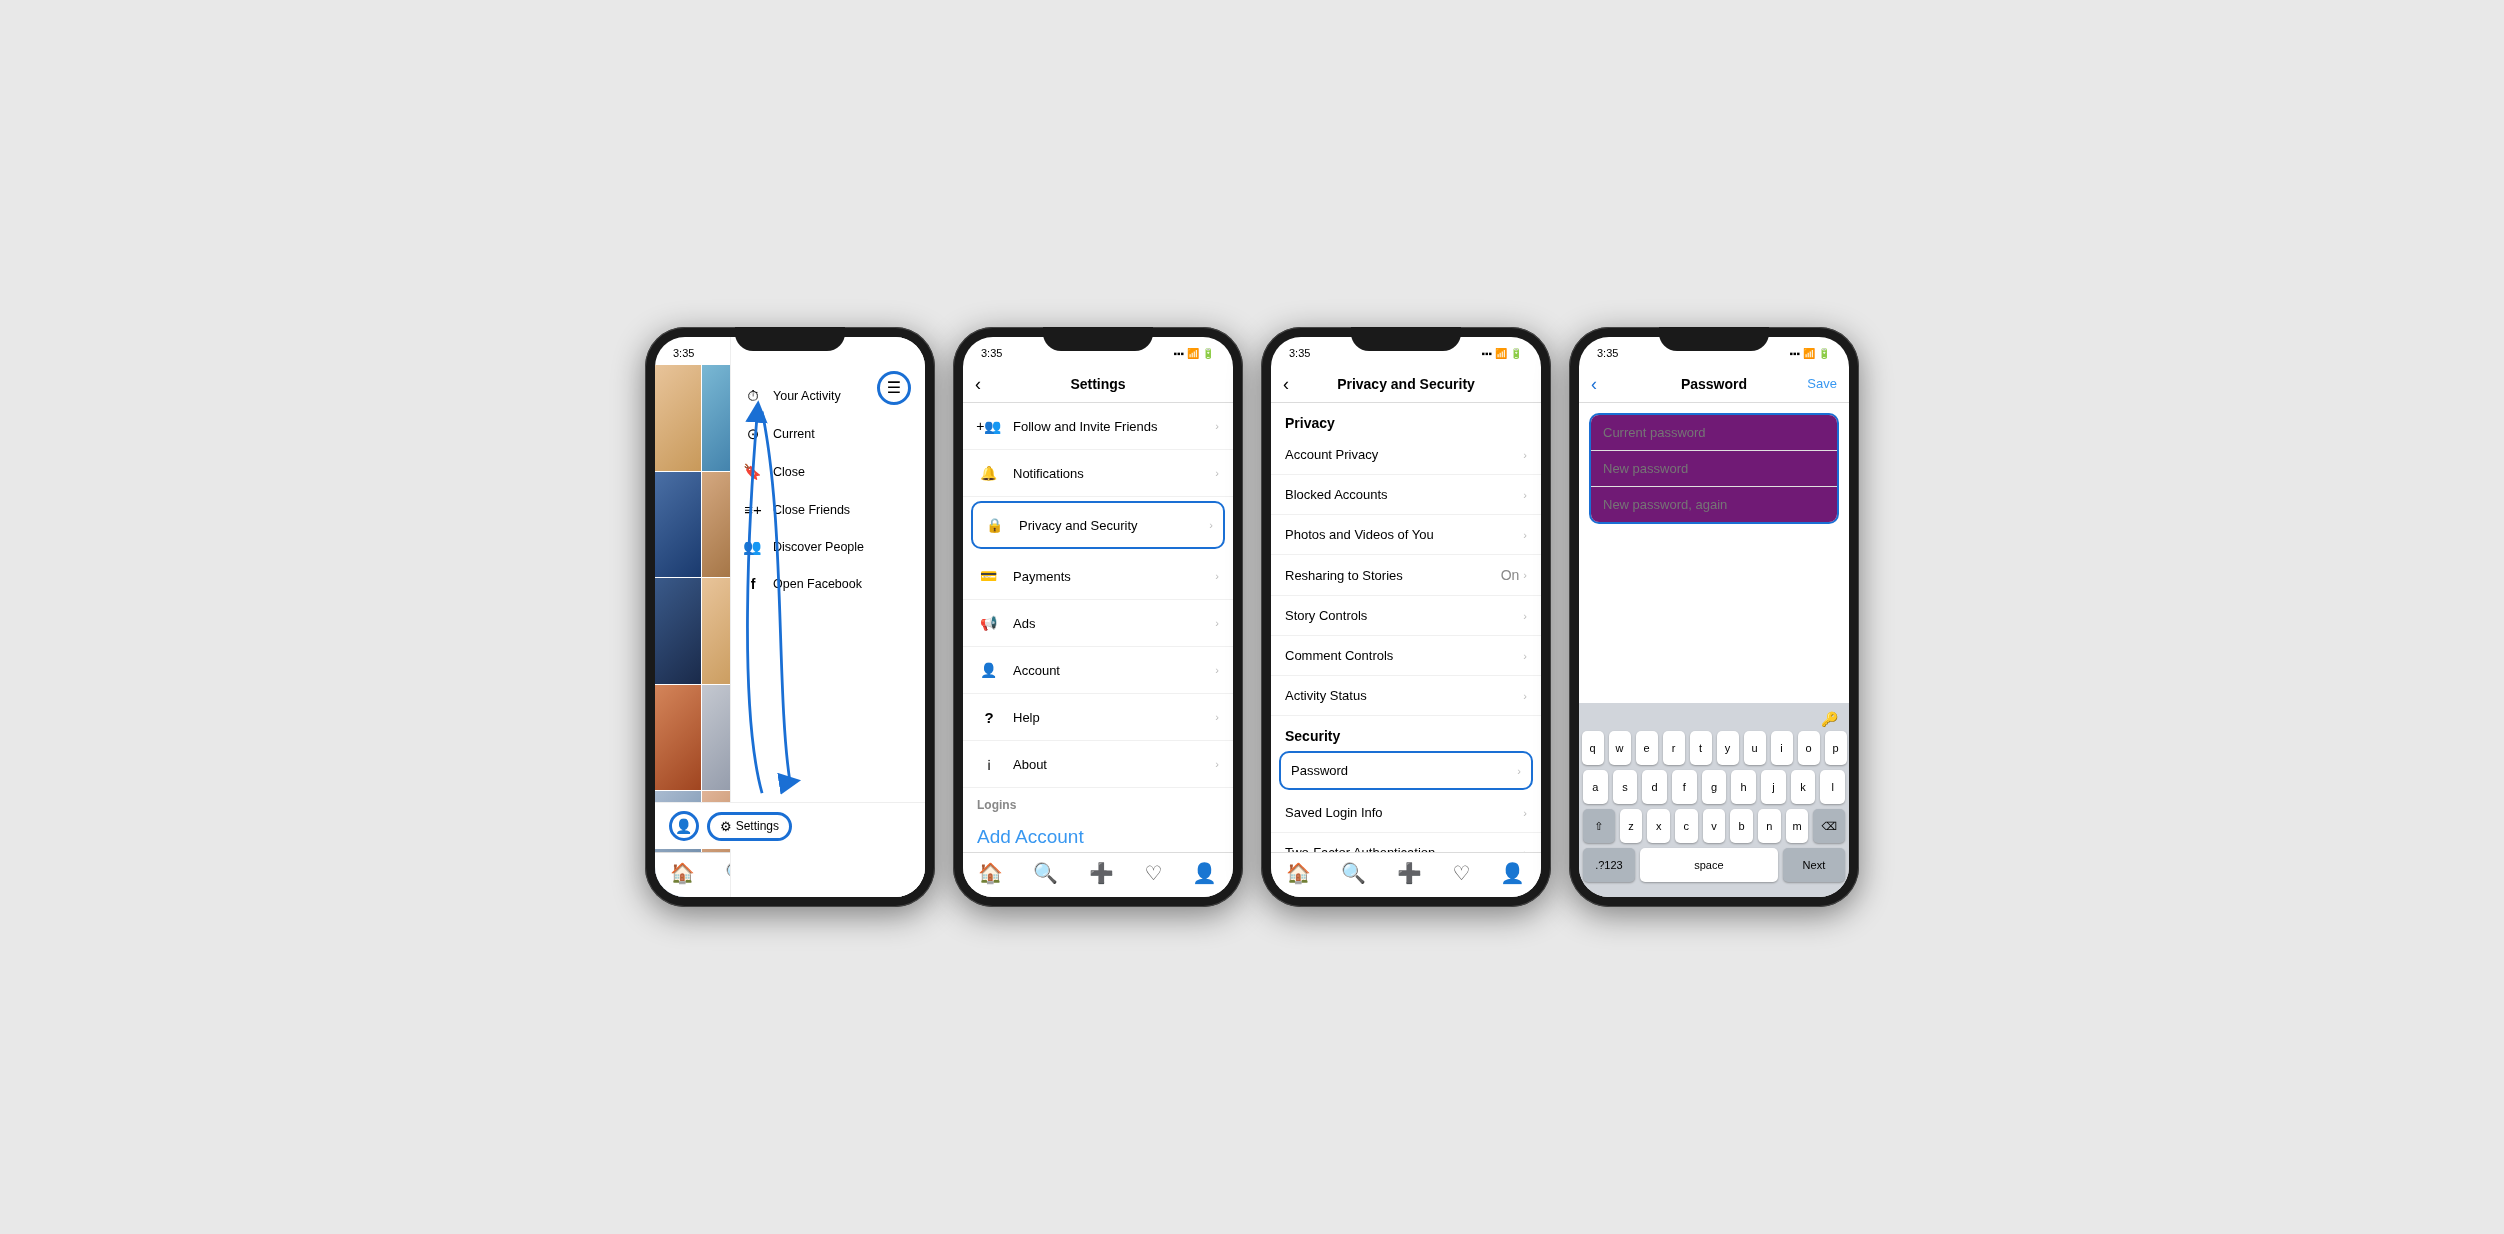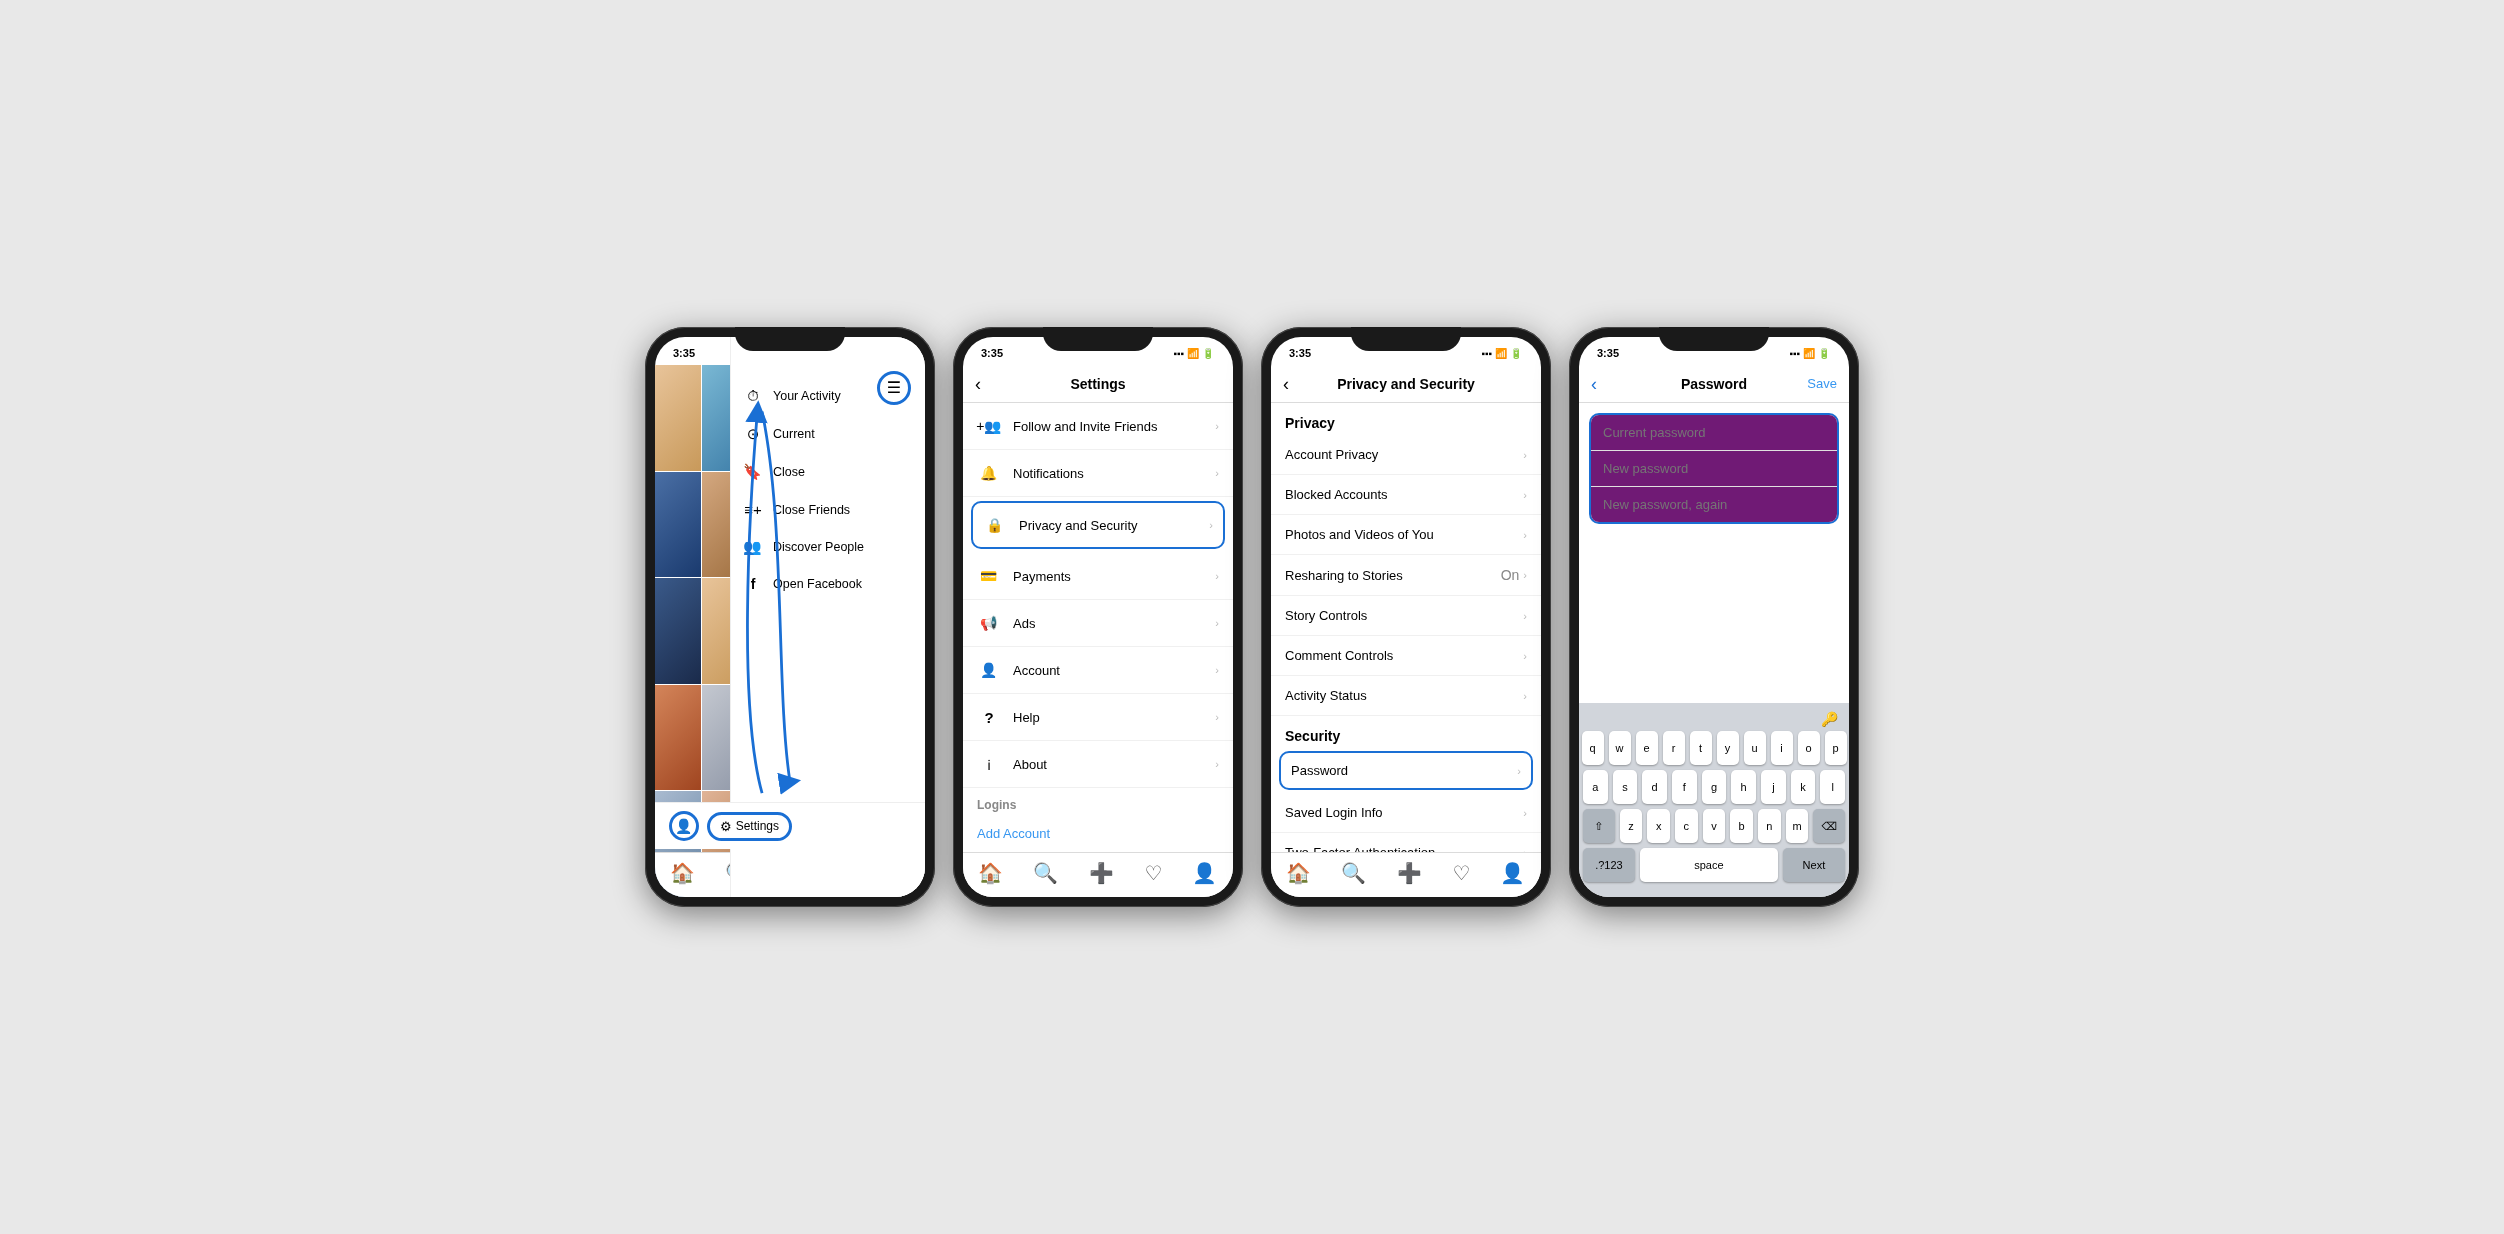--- a/index.html
+++ b/index.html
@@ -53,21 +53,21 @@
       justify-content: space-between;
       align-items: center;
       padding: 6px 18px 2px;
       font-size: 10px;
       font-weight: 600;
       color: #000;
       height: 28px;
       position: relative;
       z-index: 5;
     }
-    .status-bar .time { font-size: 11px; font-weight: 700; }
+    .status-bar .time { font-size: 11px; font-weight: 400; }
     .status-icons { display: flex; align-items: center; gap: 3px; }
 
     
     .nav-bar {
       display: flex;
       align-items: center;
       justify-content: center;
       padding: 6px 14px;
       border-bottom: 1px solid #dbdbdb;
       position: relative;
@@ -133,21 +133,21 @@
 
     .section-label {
       padding: 10px 14px 4px;
       font-size: 12px;
       font-weight: 600;
       color: #888;
     }
 
     .menu-link {
       padding: 10px 14px;
-      font-size: 13px;
+      font-size: 19px;
       color: #3897f0;
       display: block;
     }
 
     
     .bottom-nav {
       display: flex;
       justify-content: space-around;
       align-items: center;
       padding: 8px 0 12px;

